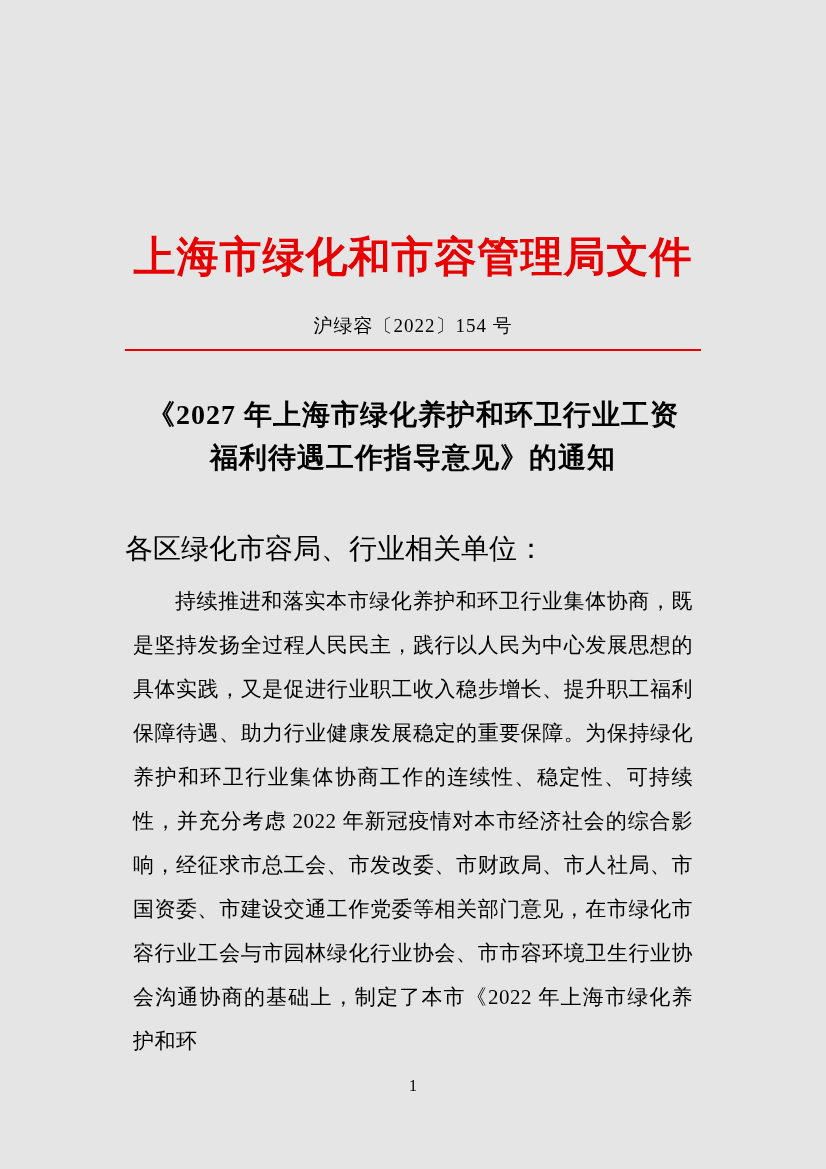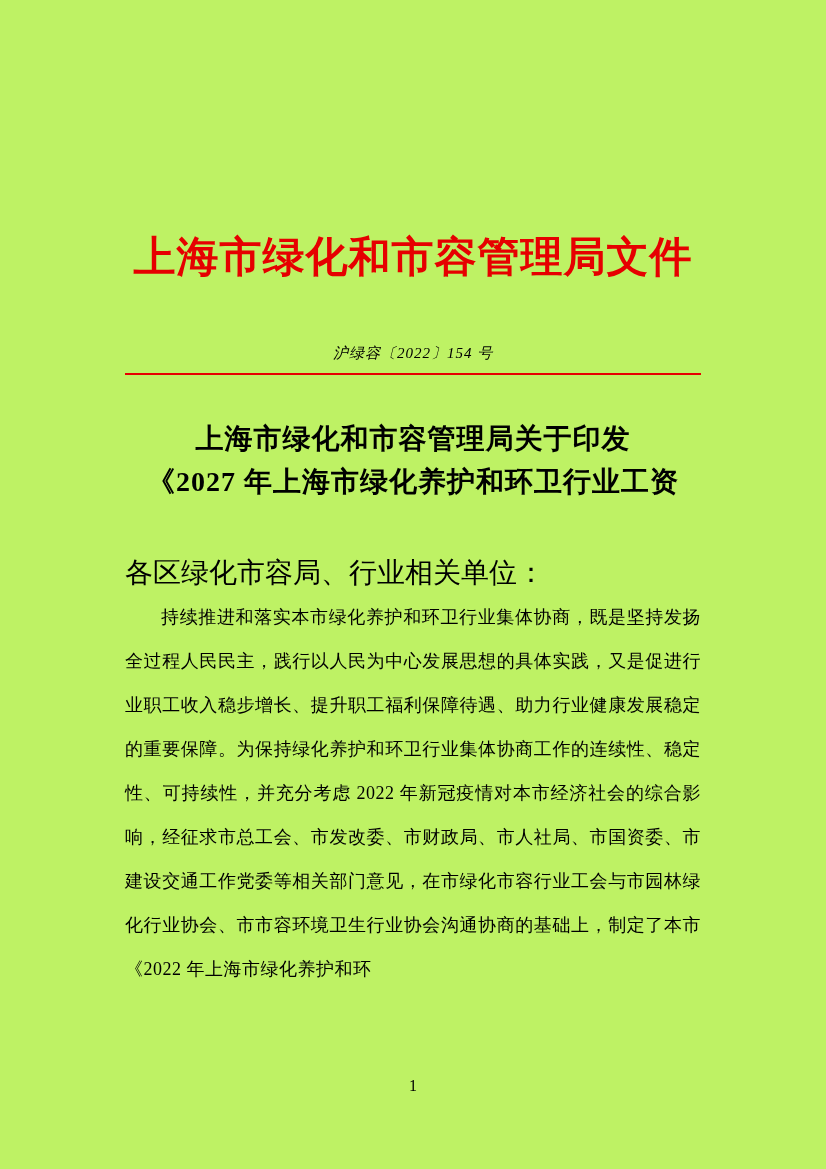--- a/index.html
+++ b/index.html
@@ -13,40 +13,39 @@
     color: #000000;
     font-family: "Liberation Serif", serif;
   }
   .page {
     position: relative;
     width: 826px;
     height: 1169px;
     box-sizing: border-box;
     padding: 0 125px;
     overflow: hidden;
-    background: #bef264;
+    background: #e5e5e5;
   }
   .agency-title {
     margin: 0;
     padding-top: 230px;
     font-size: 42px;
     line-height: 1.3;
     font-weight: bold;
     color: #e60000;
     text-align: center;
     letter-spacing: 1px;
     white-space: nowrap;
   }
   .doc-number {
-    margin-top: 59px;
+    margin-top: 28px;
     text-align: center;
-    font-size: 15px;
+    font-size: 19px;
     letter-spacing: 1px;
     color: #000000;
-    font-style: italic;
   }
   .red-line {
     margin: 10px 0 0 0;
     border: none;
     border-top: 2px solid #e60000;
     height: 0;
   }
   .doc-title {
     margin: 42px 0 0 0;
     font-size: 28px;
@@ -59,22 +58,22 @@
   .title-line {
     display: block;
   }
   .salutation {
     margin-top: 48px;
     font-size: 28px;
     line-height: 44px;
     text-align: left;
   }
   .body-paragraph {
-    margin: 0;
-    font-size: 18px;
+    margin: 8px;
+    font-size: 21px;
     line-height: 44px;
     text-align: justify;
     text-indent: 2em;
     letter-spacing: 0.5px;
   }
   .page-number {
     position: absolute;
     bottom: 74px;
     left: 0;
     width: 100%;
@@ -88,22 +87,22 @@
 
 <div class="page">
 
   <h1 class="agency-title">上海市绿化和市容管理局文件</h1>
 
   <div class="doc-number">沪绿容〔2022〕154 号</div>
 
   <hr class="red-line">
 
   <h2 class="doc-title">
-    <span class="title-line">上海市绿化和市容管理局关于印发</span>
     <span class="title-line">《2027 年上海市绿化养护和环卫行业工资</span>
+    <span class="title-line">福利待遇工作指导意见》的通知</span>
   </h2>
 
   <div class="salutation">各区绿化市容局、行业相关单位：</div>
 
   <p class="body-paragraph">持续推进和落实本市绿化养护和环卫行业集体协商，既是坚持发扬全过程人民民主，践行以人民为中心发展思想的具体实践，又是促进行业职工收入稳步增长、提升职工福利保障待遇、助力行业健康发展稳定的重要保障。为保持绿化养护和环卫行业集体协商工作的连续性、稳定性、可持续性，并充分考虑 2022 年新冠疫情对本市经济社会的综合影响，经征求市总工会、市发改委、市财政局、市人社局、市国资委、市建设交通工作党委等相关部门意见，在市绿化市容行业工会与市园林绿化行业协会、市市容环境卫生行业协会沟通协商的基础上，制定了本市《2022 年上海市绿化养护和环</p>
 
   <div class="page-number">1</div>
 
 </div>
 

